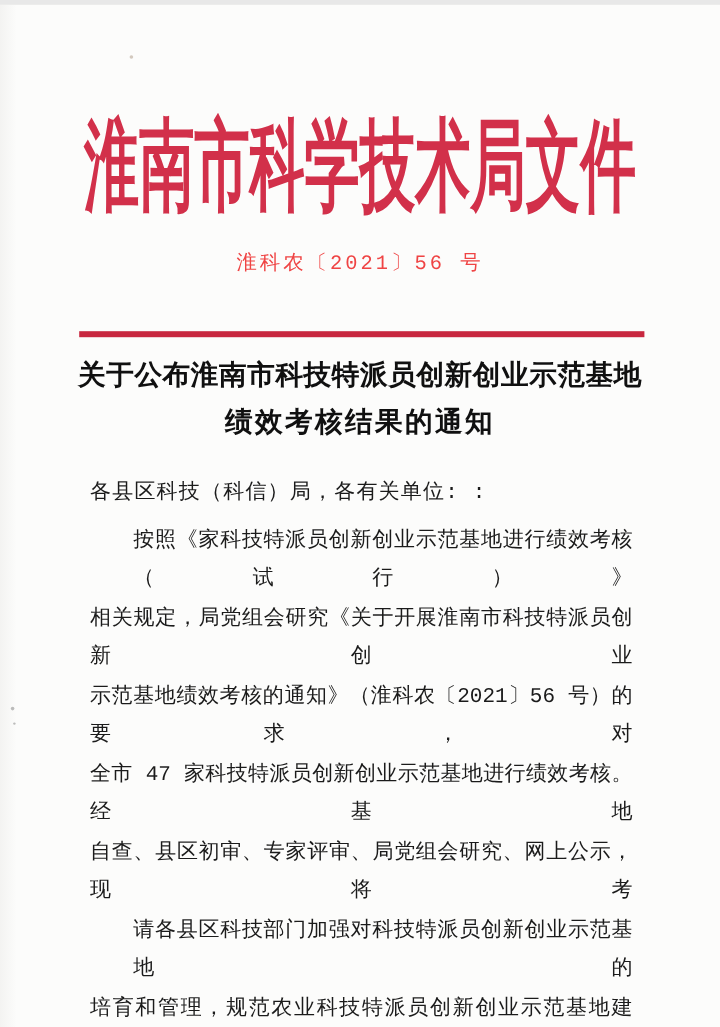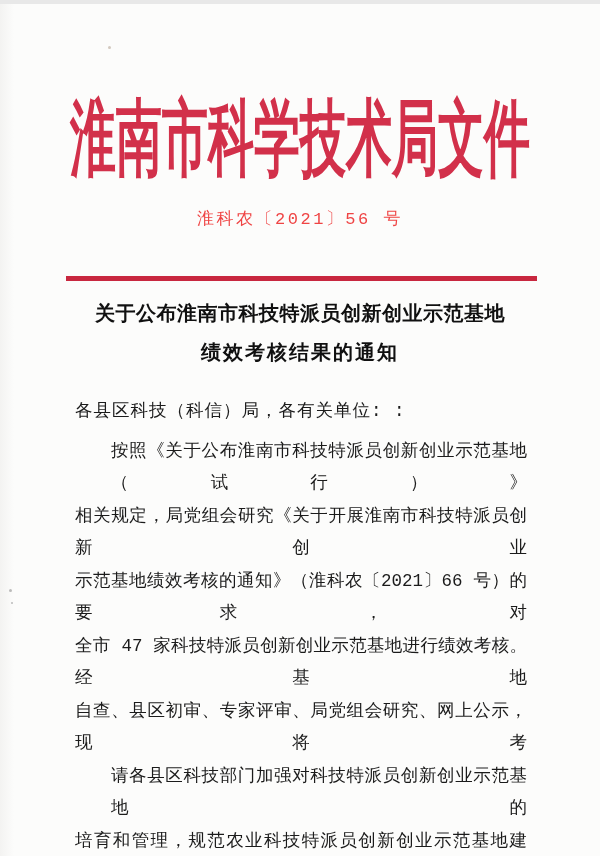--- a/index.html
+++ b/index.html
@@ -51,21 +51,21 @@
     height: 5px;
     background: #c8273f;
   }
   .doc-title {
     position: absolute;
     top: 291px;
     left: 40px;
     width: 520px;
     margin: 0;
     text-align: center;
-    font-size: 20px;
+    font-size: 23px;
     font-weight: bold;
     line-height: 39px;
     color: #101010;
     letter-spacing: 0.5px;
   }
   .doc-title .t2 { letter-spacing: 2px; }
   .doc-title span { display: block; }
 
   .body-block {
     position: absolute;
@@ -127,22 +127,22 @@
   <div class="red-rule"></div>
 
   <h1 class="doc-title">
     <span class="t1">关于公布淮南市科技特派员创新创业示范基地</span>
     <span class="t2">绩效考核结果的通知</span>
   </h1>
 
   <div class="body-block">
     <div class="line salutation">各县区科技（科信）局，各有关单位: :</div>
 
-    <div class="line indent">按照《关于公布淮南市科技特派员创新创业示范基地（试行）》</div>
+    <div class="line indent">按照《家科技特派员创新创业示范基地进行绩效考核（试行）》</div>
     <div class="line">相关规定，局党组会研究《关于开展淮南市科技特派员创新创业</div>
-    <div class="line">示范基地绩效考核的通知》（淮科农〔2021〕66 号）的要求，对</div>
+    <div class="line">示范基地绩效考核的通知》（淮科农〔2021〕56 号）的要求，对</div>
     <div class="line">全市 47 家科技特派员创新创业示范基地进行绩效考核。经基地</div>
     <div class="line">自查、县区初审、专家评审、局党组会研究、网上公示，现将考</div>
     <div class="line indent">请各县区科技部门加强对科技特派员创新创业示范基地的</div>
     <div class="line">培育和管理，规范农业科技特派员创新创业示范基地建设，积极</div>
 
   </div>
 </div>
 
 </body></html>

